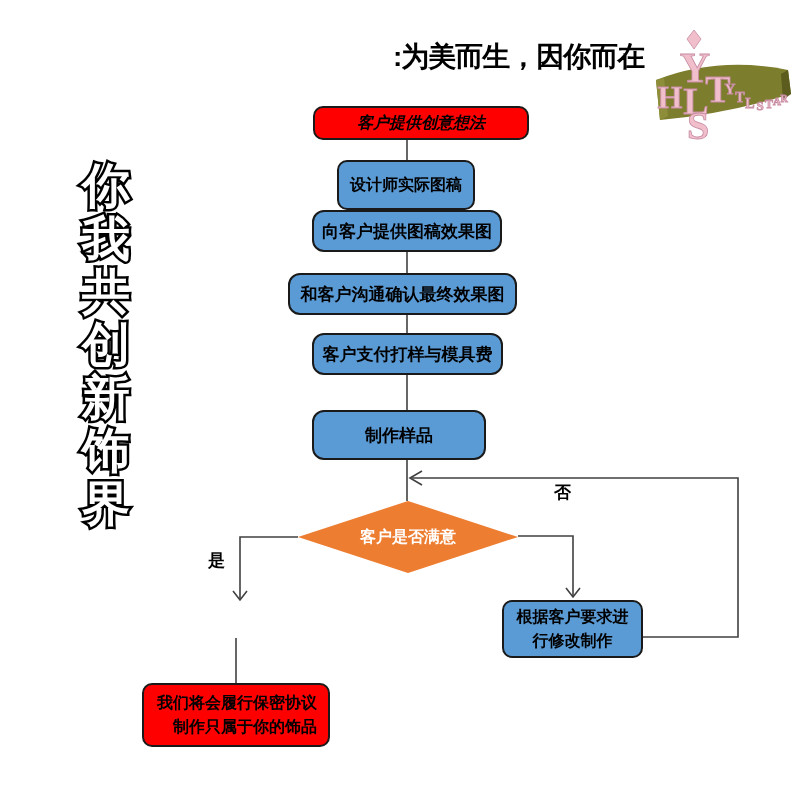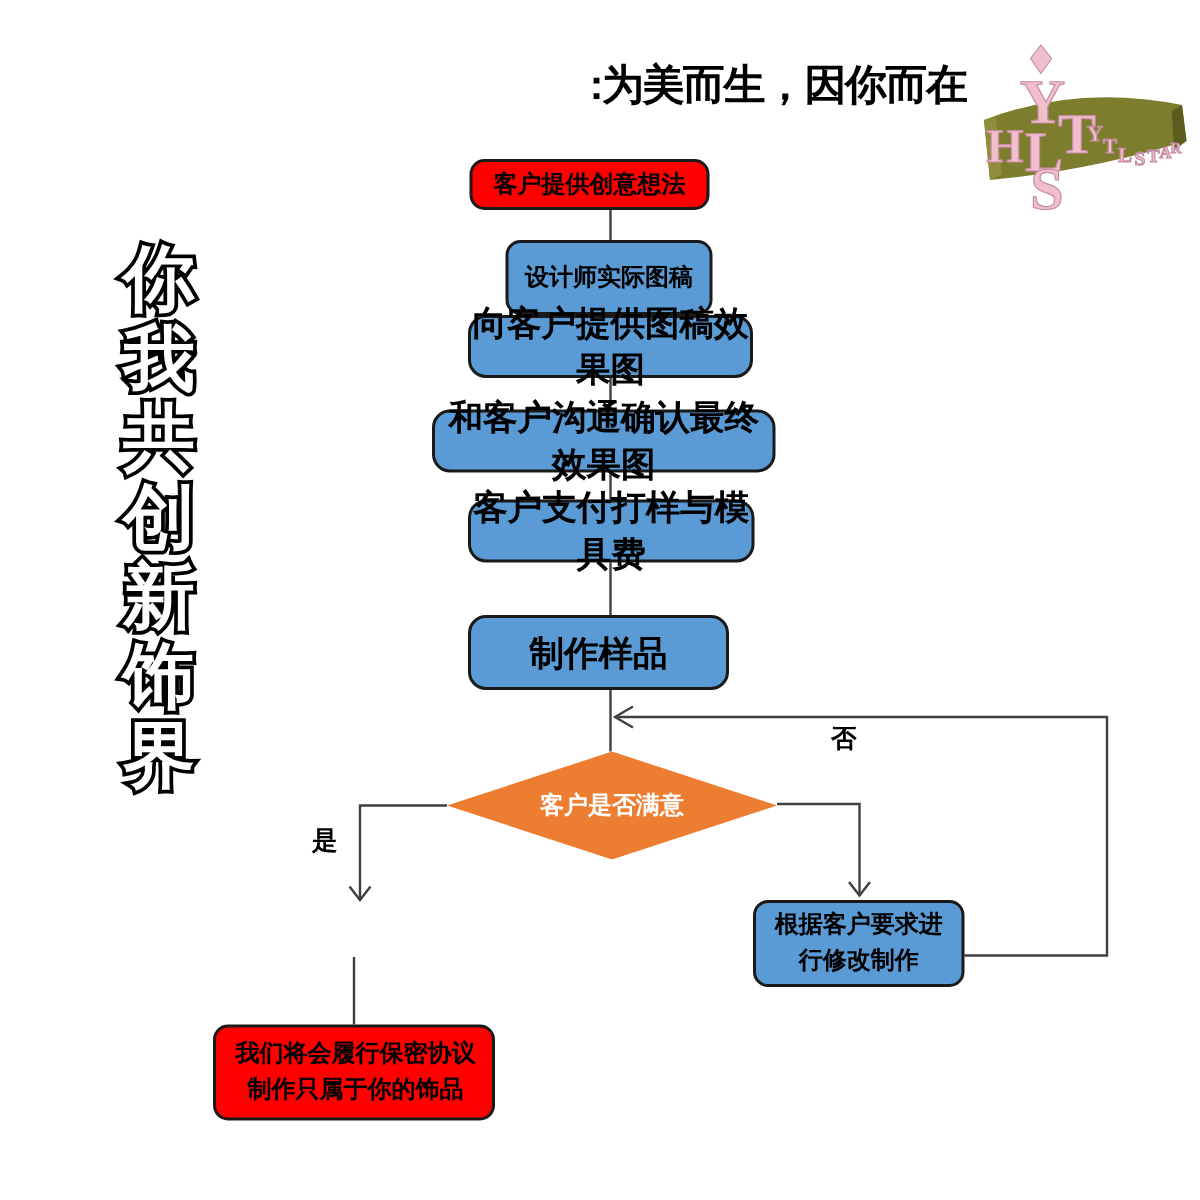--- a/index.html
+++ b/index.html
@@ -30,23 +30,23 @@
   .lines-svg path{stroke:#404040;stroke-width:1.6;fill:none;}
   
   .node{
     position:absolute;box-sizing:border-box;z-index:2;
     display:flex;align-items:center;justify-content:center;
     border:2px solid #1a1a1a;border-radius:10px;
     font-weight:bold;color:#000;font-size:16px;text-align:center;
   }
   .node.red{background:#FF0000;}
   .node.blue{background:#5B9BD5;}
-  .node.f17{font-size:23px;border-radius:12px;}
+  .node.f17{font-size:17px;border-radius:12px;}
   .node.multiline{white-space:pre-line;line-height:1.5;}
-  .node.leftalign{justify-content:flex-start;text-align:center;padding-left:13px;}
+  .node.leftalign{justify-content:flex-start;text-align:right;padding-left:13px;}
   .diamond{
     position:absolute;left:298px;top:501px;width:220px;height:72px;z-index:2;
     background:#ED7D31;color:#fff;font-weight:bold;font-size:16px;
     display:flex;align-items:center;justify-content:center;
     clip-path:polygon(50% 0%,100% 50%,50% 100%,0% 50%);
   }
   .branch-label{
     position:absolute;z-index:3;font-size:17px;font-weight:bold;color:#000;
   }
   .label-yes{left:208px;top:549px;}
@@ -99,21 +99,21 @@
     <path d="M407,460 V501"></path>
     <path d="M298,537 H240 V599"></path>
     <path d="M233,591 L240,600 L247,591"></path>
     <path d="M236,638 V683"></path>
     <path d="M518,536 H573 V596"></path>
     <path d="M566,588 L573,597 L580,588"></path>
     <path d="M643,637 H738 V478 H412"></path>
     <path d="M422,471 L410,478 L422,485"></path>
   </svg>
 
-  <div class="node red" style="left:313px;top:106px;width:160px;height:34px;">客户提供创意想法</div>
+  <div class="node red" style="left:313px;top:106px;width:216px;height:34px;font-style:italic;">客户提供创意想法</div>
 
   <div class="node blue" style="left:337px;top:160px;width:138px;height:50px;">设计师实际图稿</div>
 
   <div class="node blue f17" style="left:312px;top:210px;width:190px;height:42px;">向客户提供图稿效果图</div>
 
   <div class="node blue f17" style="left:288px;top:273px;width:229px;height:42px;">和客户沟通确认最终效果图</div>
 
   <div class="node blue f17" style="left:312px;top:333px;width:191px;height:42px;">客户支付打样与模具费</div>
 
   <div class="node blue f17" style="left:312px;top:410px;width:174px;height:50px;">制作样品</div>

